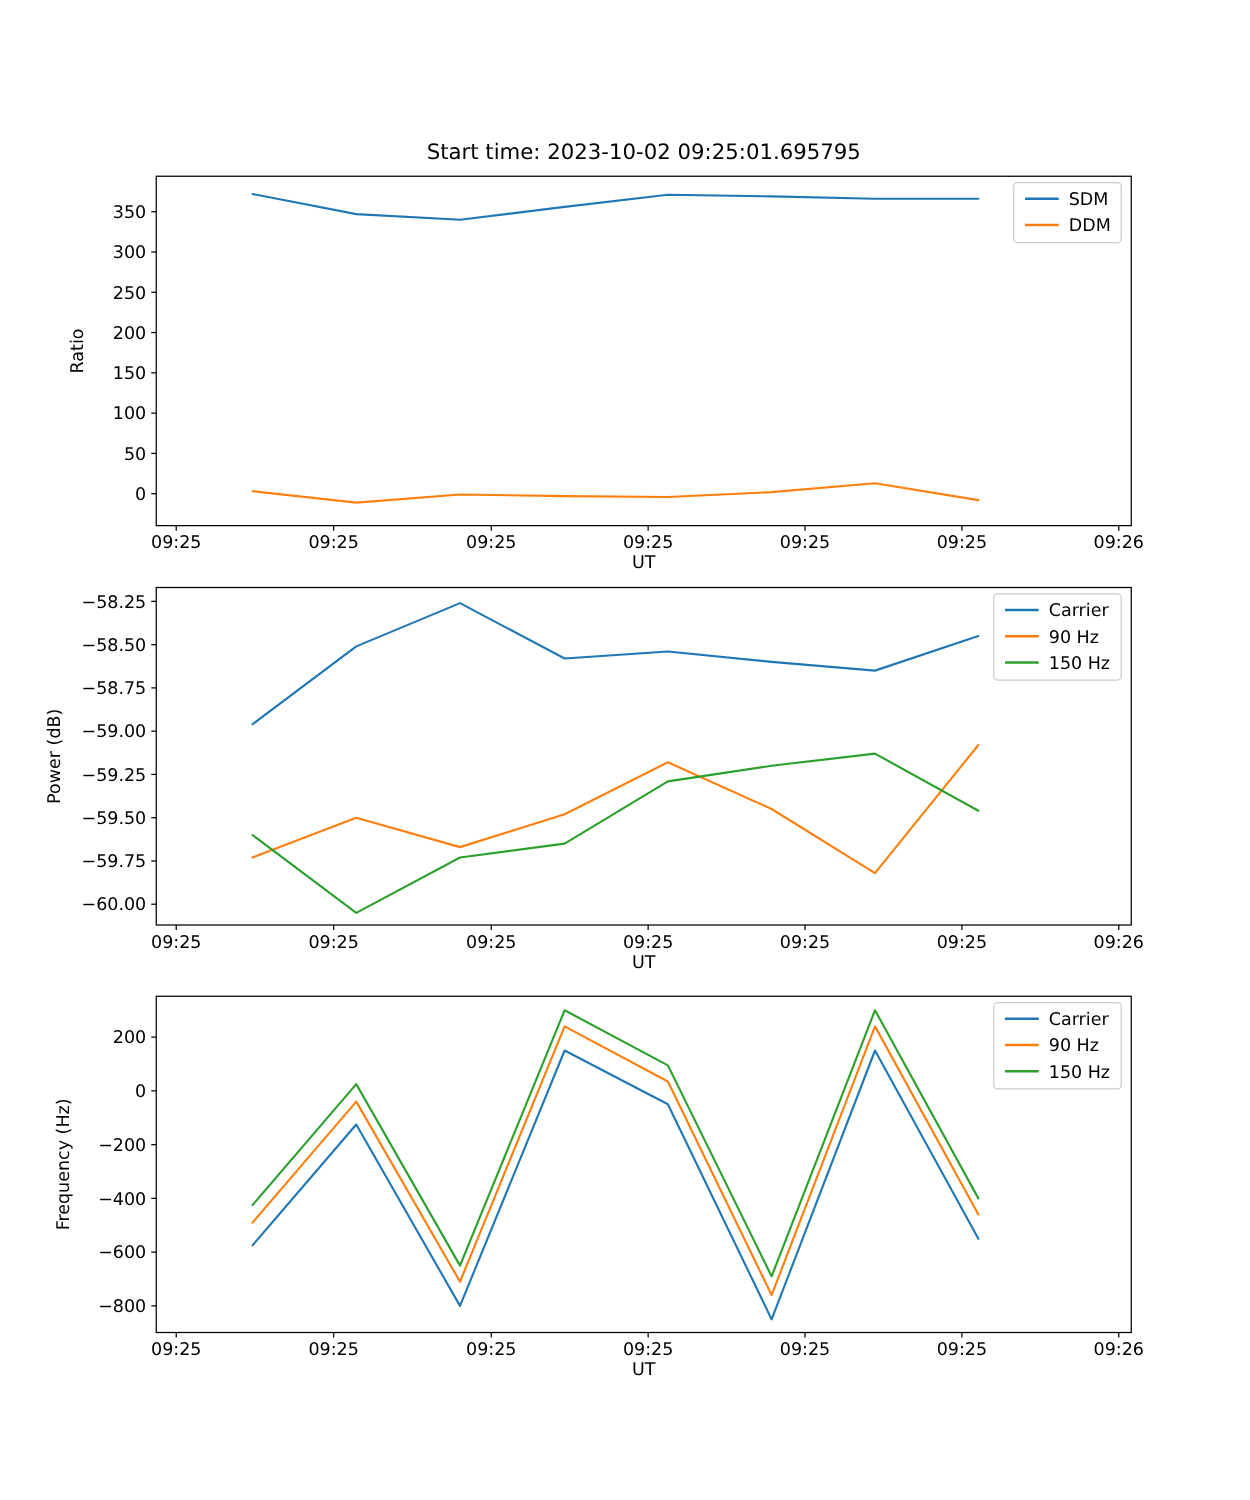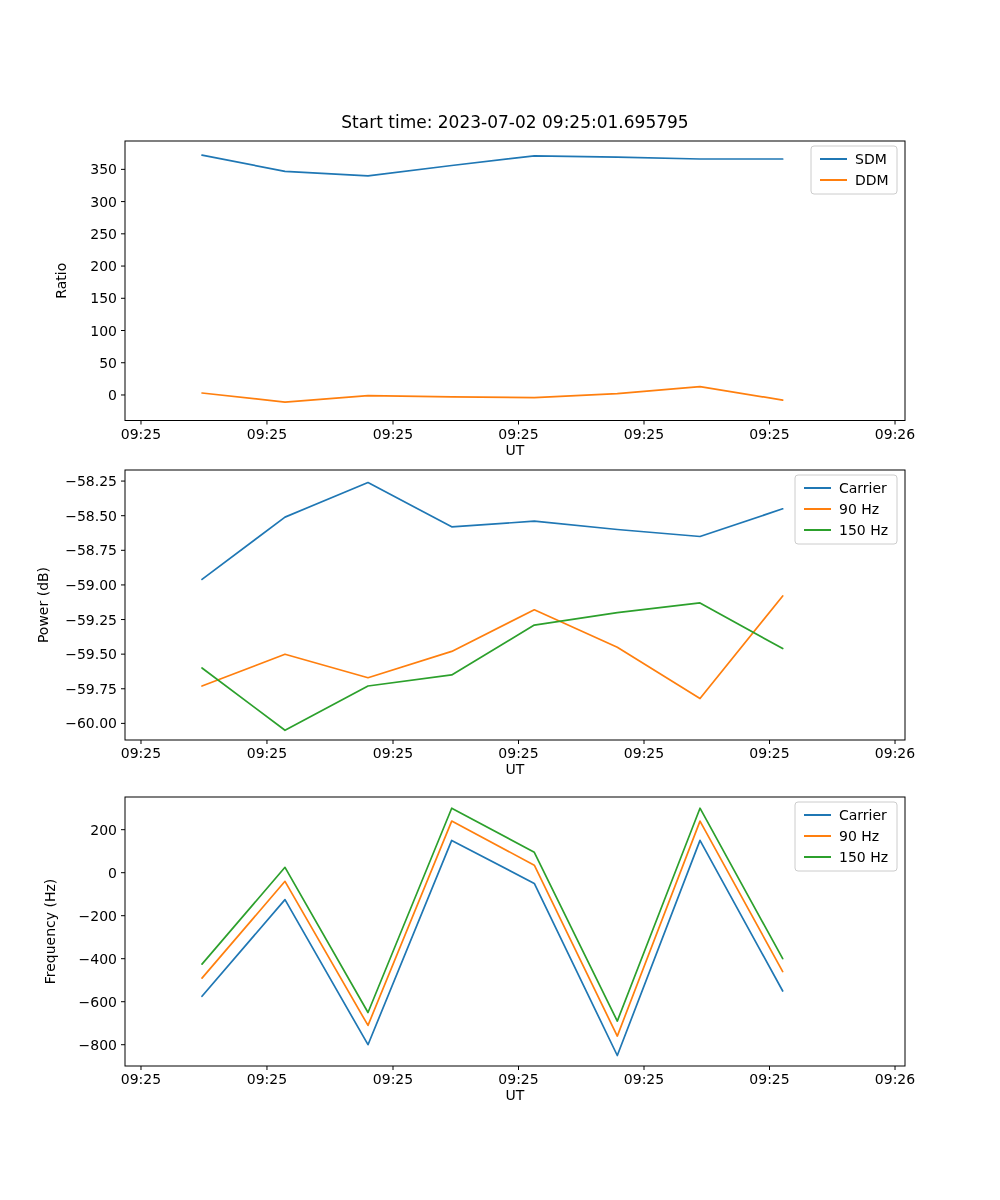--- a/index.html
+++ b/index.html
@@ -17,21 +17,21 @@
     font-size:17px;
     color:#000;
   }
   #fig-svg{position:absolute;top:0;left:0;}
   .tick{font:14px "DejaVu Sans",sans-serif;fill:#000;}
 </style>
 </head>
 <body>
 
 <div class="figure">
-  <div class="suptitle">Start time: 2023-07-02 09:25:01.695795</div>
+  <div class="suptitle">Start time: 2023-10-02 09:25:01.695795</div>
   <svg id="fig-svg" width="1000" height="1200">
       <g>
         <rect x="125" y="141" width="780" height="279.5" fill="none" stroke="#000000" stroke-width="1"></rect>
         <line x1="140.99" y1="420.5" x2="140.99" y2="424.5" stroke="#000" stroke-width="1"></line>
         <text x="140.99" y="438.5" text-anchor="middle" class="tick">09:25</text>
         <line x1="266.96000000000004" y1="420.5" x2="266.96000000000004" y2="424.5" stroke="#000" stroke-width="1"></line>
         <text x="266.96000000000004" y="438.5" text-anchor="middle" class="tick">09:25</text>
         <line x1="393.00800000000004" y1="420.5" x2="393.00800000000004" y2="424.5" stroke="#000" stroke-width="1"></line>
         <text x="393.00800000000004" y="438.5" text-anchor="middle" class="tick">09:25</text>
         <line x1="518.51" y1="420.5" x2="518.51" y2="424.5" stroke="#000" stroke-width="1"></line>

